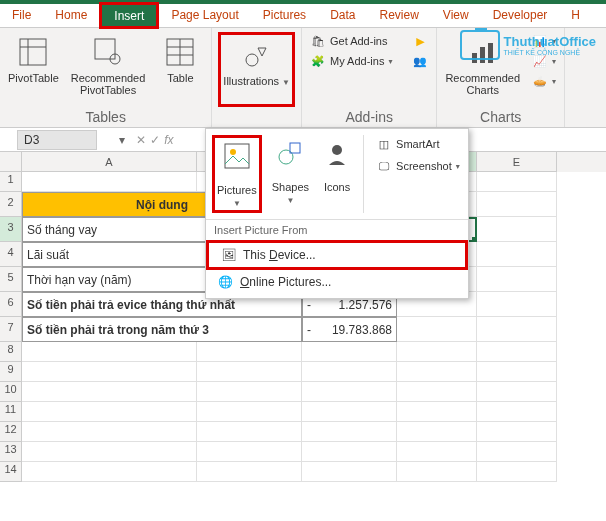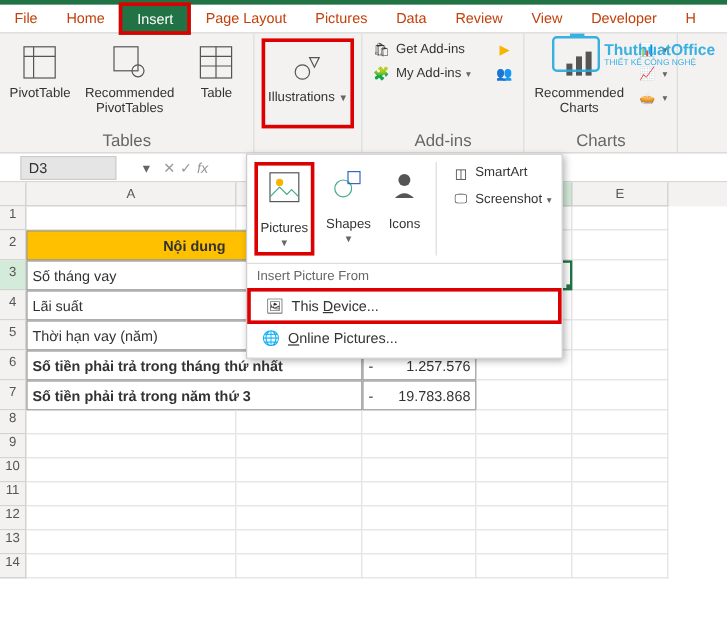--- a/index.html
+++ b/index.html
@@ -263,21 +263,21 @@
     <div class="row">
         <div class="rh">5</div>
       <div class="cell tbody mergedAB">Thời hạn vay (năm)</div>
       <div class="cell tbody num c-C">5</div>
       <div class="cell c-D"></div>
         <div class="cell c-E"></div>
     </div>
 
     <div class="row">
         <div class="rh">6</div>
-      <div class="cell tbody bold mergedAB">Số tiền phải trả trong tháng thứ nhất</div>
+      <div class="cell tbody bold mergedAB">Số tiền phải trả evice tháng thứ nhất</div>
       <div class="cell tbody num c-C"><span style="float:left">-</span><span>1.257.576</span></div>
       <div class="cell c-D"></div>
         <div class="cell c-E"></div>
     </div>
 
     <div class="row">
         <div class="rh">7</div>
       <div class="cell tbody bold mergedAB">Số tiền phải trả trong năm thứ 3</div>
       <div class="cell tbody num c-C"><span style="float:left">-</span><span>19.783.868</span></div>
       <div class="cell c-D"></div>

